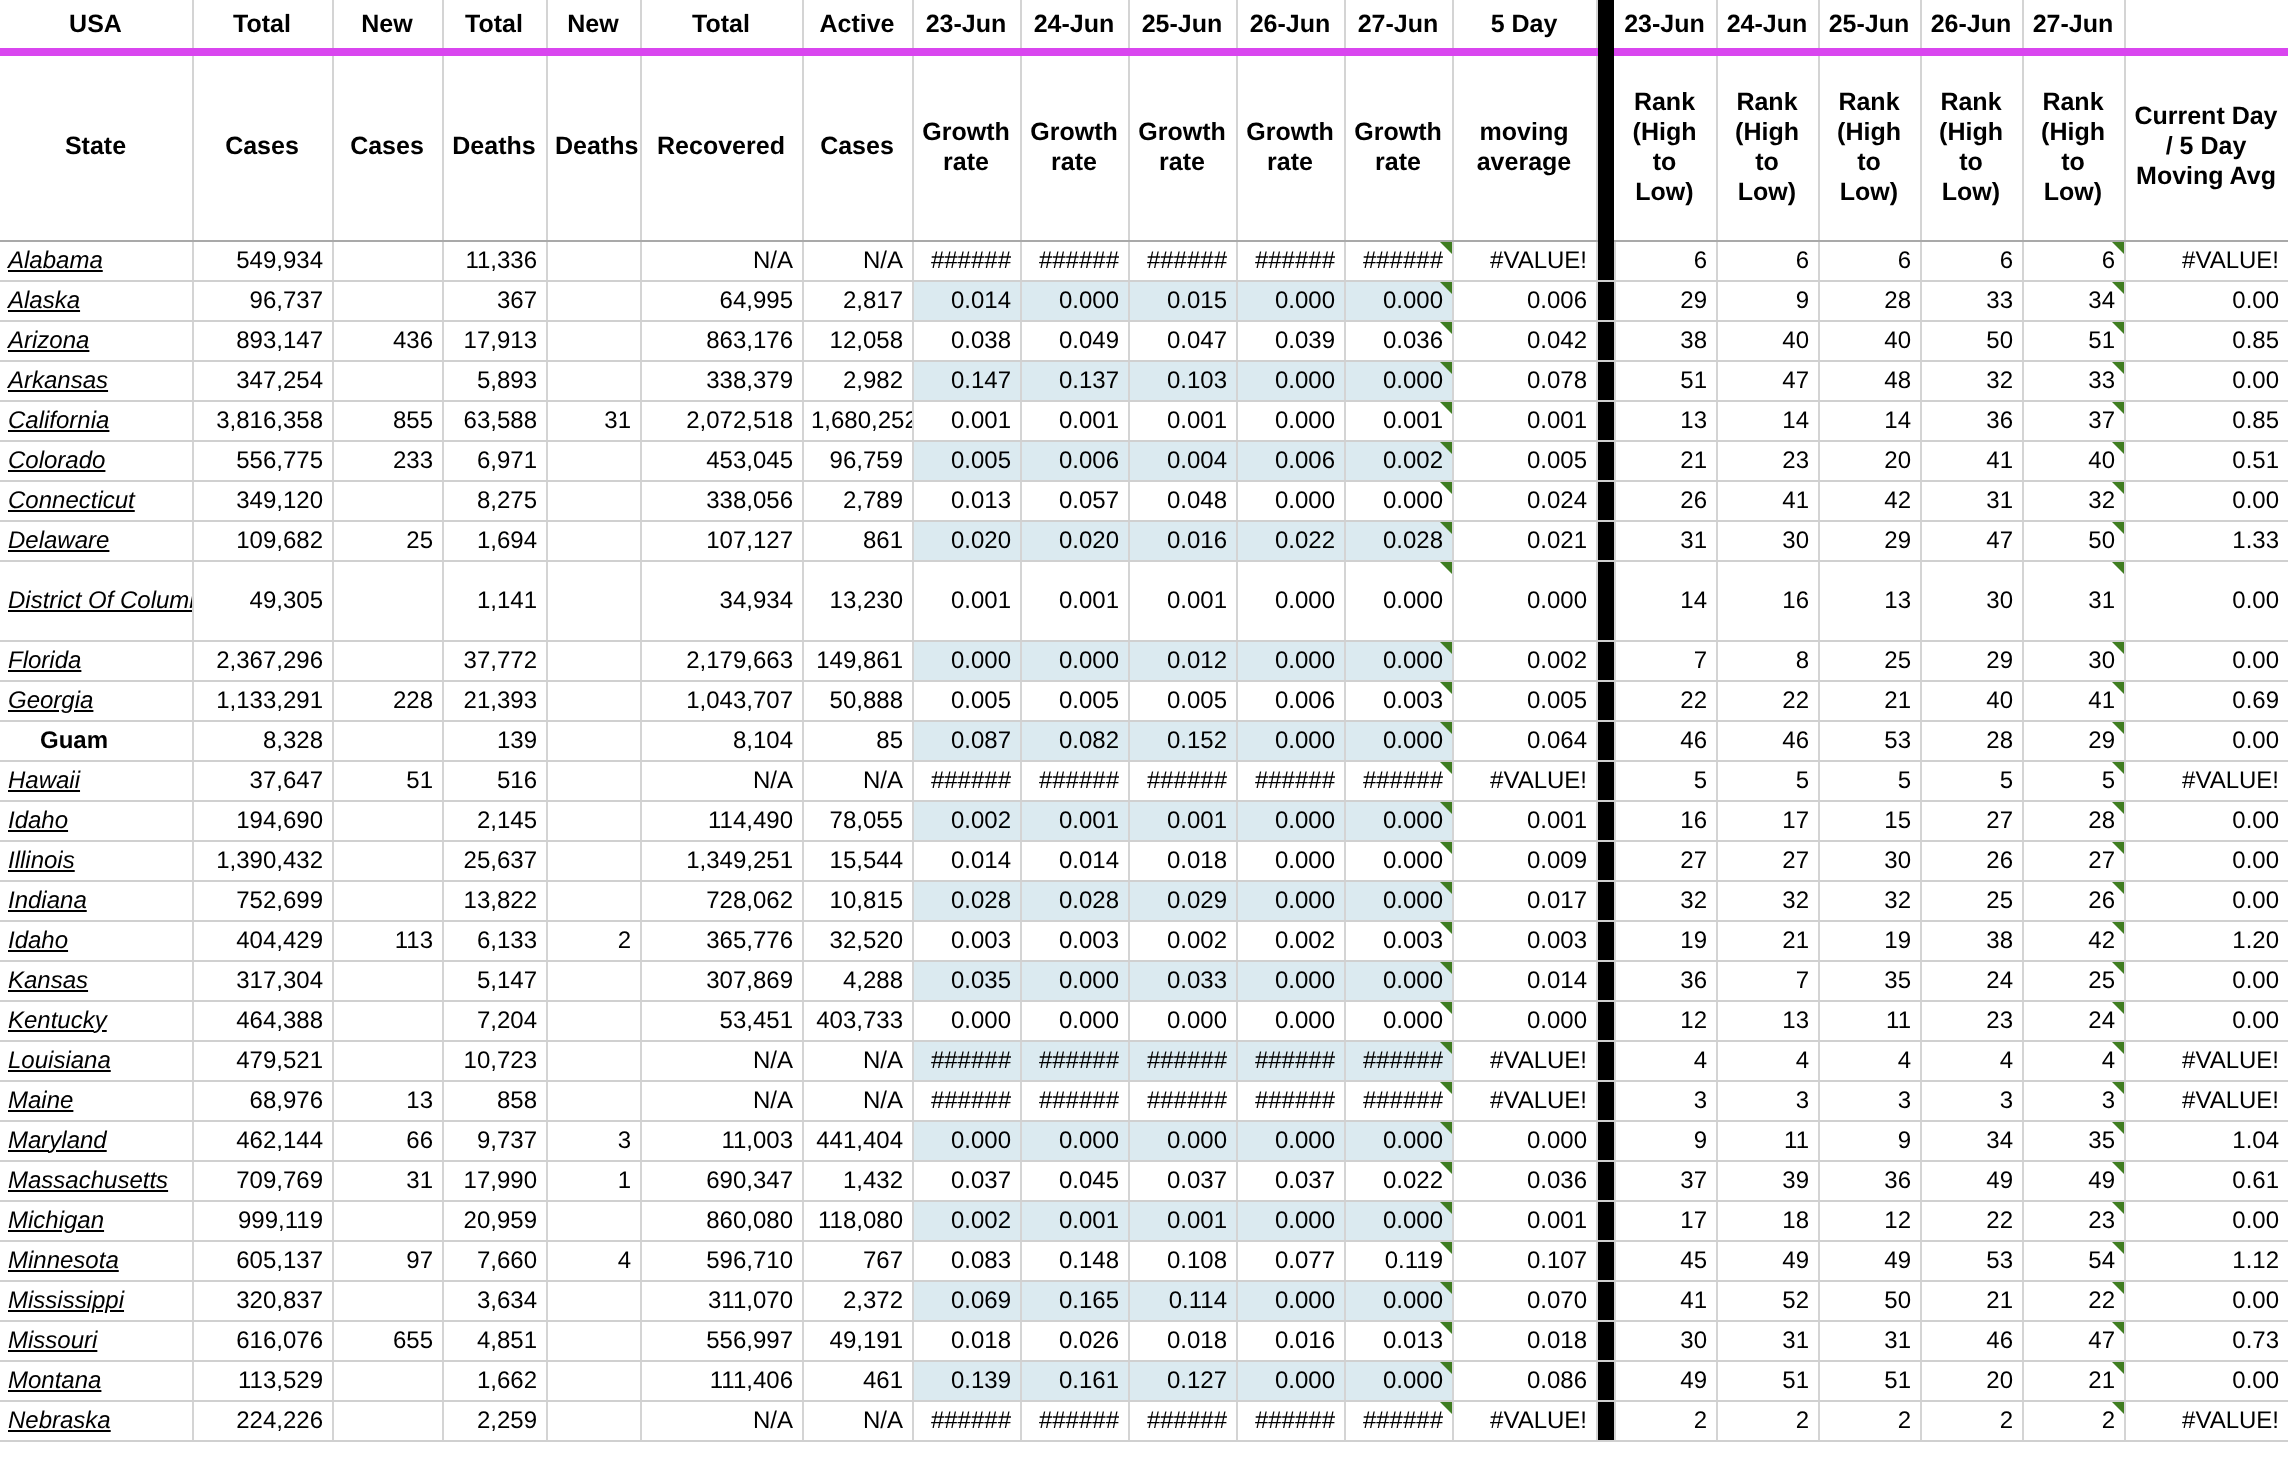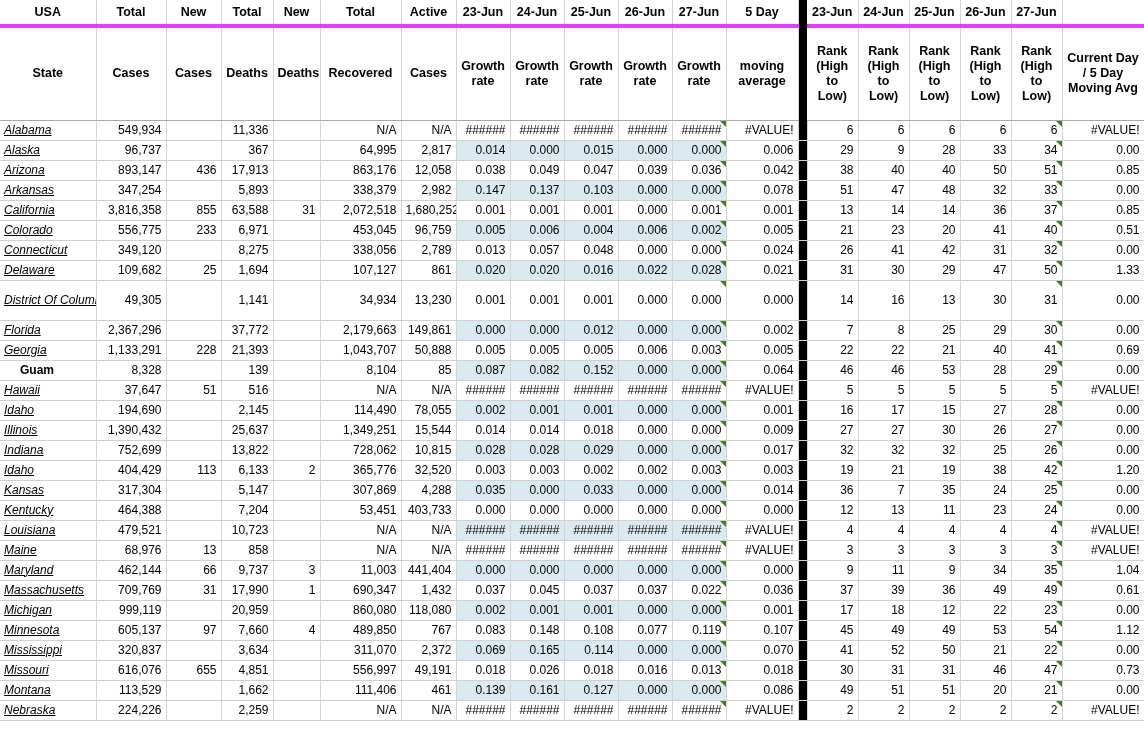--- a/index.html
+++ b/index.html
@@ -699,21 +699,21 @@
           <td class="rank">22</td>
           <td class="rank">23<span class="cmt r"></span></td>
           <td class="cur">0.00</td>
         </tr>
         <tr class="drow">
           <td class="state"><span class="lnk">Minnesota</span></td>
           <td class="num">605,137</td>
           <td class="num">97</td>
           <td class="num">7,660</td>
           <td class="num">4</td>
-          <td class="num">489,850</td>
+          <td class="num">596,710</td>
           <td class="num">767</td>
           <td class="gr">0.083</td>
           <td class="gr">0.148</td>
           <td class="gr">0.108</td>
           <td class="gr">0.077</td>
           <td class="gr" style="position: relative;">0.119<span class="cmt r"></span></td>
           <td class="avg">0.107</td>
           <td class="sep"></td>
           <td class="rank">45</td>
           <td class="rank">49</td>

